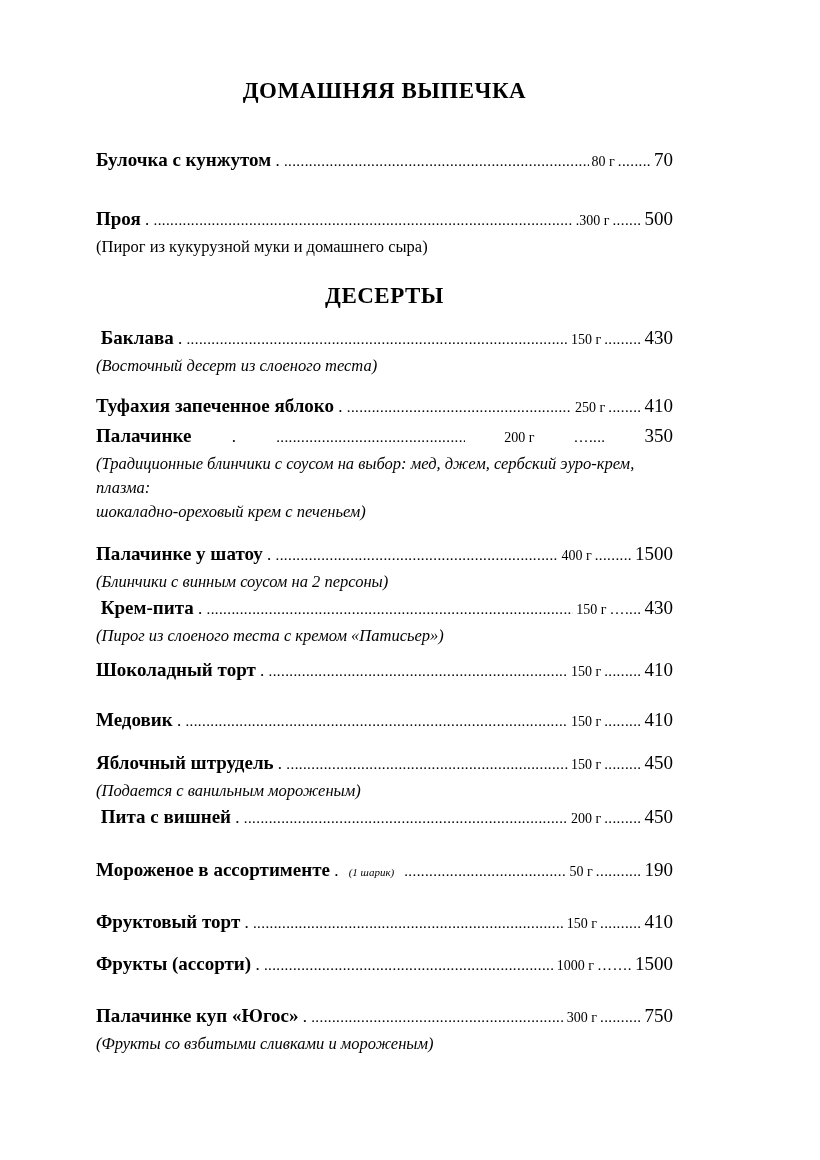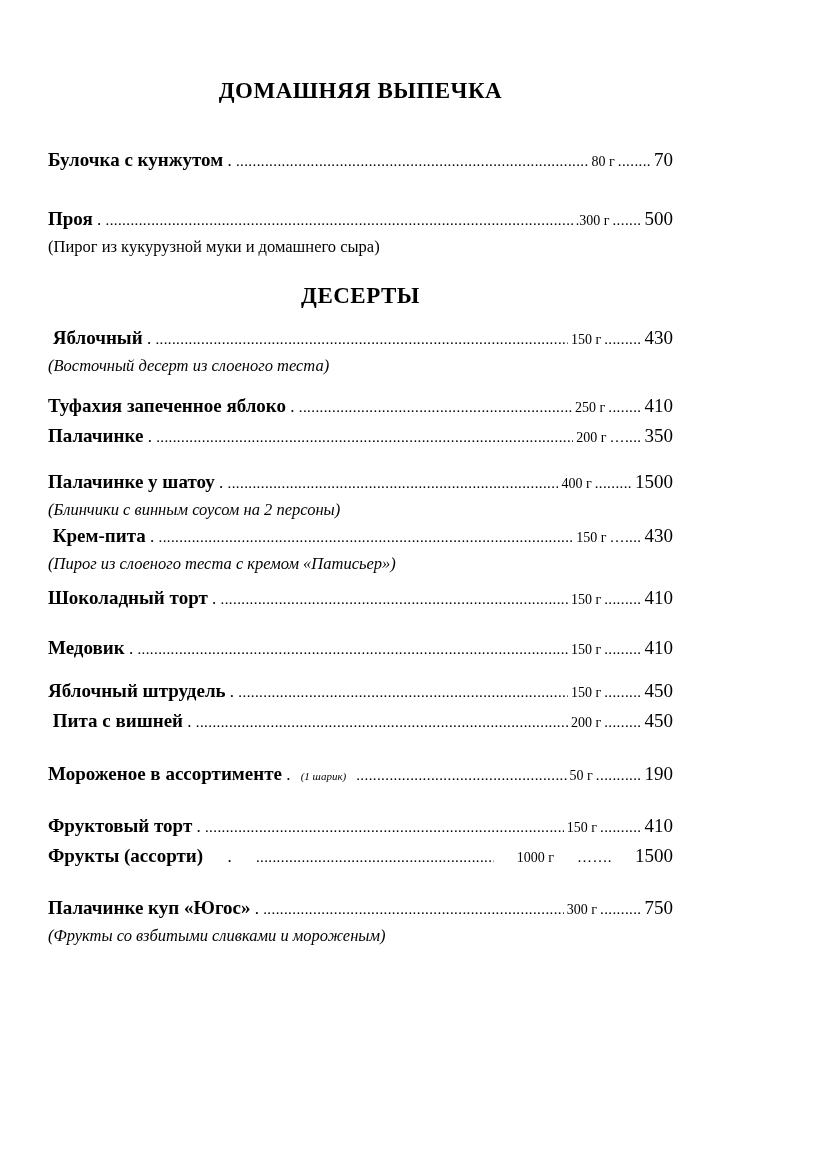--- a/index.html
+++ b/index.html
@@ -11,21 +11,21 @@
   }
   body {
     width: 820px;
     height: 1160px;
     overflow: hidden;
     font-family: "Liberation Serif", "DejaVu Serif", serif;
   }
   main {
     box-sizing: border-box;
     width: 756px;
-    padding: 76px 83px 30px 48px;
+    padding: 76px 83px 30px 96px;
   }
   .section-title {
     margin: 0;
     font-size: 23px;
     font-weight: bold;
     line-height: 30px;
     text-align: center;
     letter-spacing: 0.5px;
   }
   .item-row {
@@ -101,44 +101,46 @@
       <span class="item-name">Проя</span>
       <span class="after-name"> . </span>
       <span class="leader" aria-hidden="true">............................................................................................................................................................................................................................</span>
       <span class="item-weight">.300 г</span>
       <span class="item-dots">.......</span>
       <span class="item-price">500</span>
     </div>
     <div class="item-note">(Пирог из кукурузной муки и домашнего сыра)</div>
     <h2 class="section-title" style="margin-top: 22px;">ДЕСЕРТЫ</h2>
     <div class="item-row" style="margin-top: 13px;">
-      <span class="item-name"> Яблочный</span>
+      <span class="item-name"> Баклава</span>
       <span class="after-name"> . </span>
       <span class="leader" aria-hidden="true">............................................................................................................................................................................................................................</span>
       <span class="item-weight">150 г</span>
       <span class="item-dots">.........</span>
       <span class="item-price">430</span>
     </div>
     <div class="item-note italic">(Восточный десерт из слоеного теста)</div>
     <div class="item-row" style="margin-top: 14px;">
       <span class="item-name">Туфахия запеченное яблоко</span>
       <span class="after-name"> . </span>
       <span class="leader" aria-hidden="true">............................................................................................................................................................................................................................</span>
       <span class="item-weight">250 г</span>
       <span class="item-dots">........</span>
       <span class="item-price">410</span>
     </div>
-    <div class="item-row" style="margin-top: 0px;">
+    <div class="item-row" style="margin-top: 0px; gap: 36px;">
       <span class="item-name">Палачинке</span>
       <span class="after-name"> . </span>
       <span class="leader" aria-hidden="true">............................................................................................................................................................................................................................</span>
       <span class="item-weight">200 г</span>
       <span class="item-dots">…....</span>
       <span class="item-price">350</span>
     </div>
+    <div class="item-note italic">(Традиционные блинчики с соусом на выбор: мед, джем, сербский эуро-крем, плазма:
+шокаладно-ореховый крем с печеньем)</div>
     <div class="item-row" style="margin-top: 16px;">
       <span class="item-name">Палачинке у шатоу</span>
       <span class="after-name"> . </span>
       <span class="leader" aria-hidden="true">............................................................................................................................................................................................................................</span>
       <span class="item-weight">400 г</span>
       <span class="item-dots">.........</span>
       <span class="item-price">1500</span>
     </div>
     <div class="item-note italic">(Блинчики с винным соусом на 2 персоны)</div>
     <div class="item-row" style="margin-top: 0px;">
@@ -167,20 +169,21 @@
       <span class="item-price">410</span>
     </div>
     <div class="item-row" style="margin-top: 13px;">
       <span class="item-name">Яблочный штрудель</span>
       <span class="after-name"> . </span>
       <span class="leader" aria-hidden="true">............................................................................................................................................................................................................................</span>
       <span class="item-weight">150 г</span>
       <span class="item-dots">.........</span>
       <span class="item-price">450</span>
     </div>
+    <div class="item-note italic">(Подается с ванильным мороженым)</div>
     <div class="item-row" style="margin-top: 0px;">
       <span class="item-name"> Пита с вишней</span>
       <span class="after-name"> . </span>
       <span class="leader" aria-hidden="true">............................................................................................................................................................................................................................</span>
       <span class="item-weight">200 г</span>
       <span class="item-dots">.........</span>
       <span class="item-price">450</span>
     </div>
     <div class="item-row" style="margin-top: 23px;">
       <span class="item-name">Мороженое в ассортименте</span>
@@ -192,21 +195,21 @@
       <span class="item-price">190</span>
     </div>
     <div class="item-row" style="margin-top: 22px;">
       <span class="item-name">Фруктовый торт</span>
       <span class="after-name"> . </span>
       <span class="leader" aria-hidden="true">............................................................................................................................................................................................................................</span>
       <span class="item-weight">150 г</span>
       <span class="item-dots">..........</span>
       <span class="item-price">410</span>
     </div>
-    <div class="item-row" style=" gap: 20px;">
+    <div class="item-row" style="margin-top: 12px;">
       <span class="item-name">Фрукты (ассорти)</span>
       <span class="after-name"> . </span>
       <span class="leader" aria-hidden="true">............................................................................................................................................................................................................................</span>
       <span class="item-weight">1000 г</span>
       <span class="item-dots">…….</span>
       <span class="item-price">1500</span>
     </div>
     <div class="item-row" style="margin-top: 22px;">
       <span class="item-name">Палачинке куп «Югос»</span>
       <span class="after-name"> . </span>

